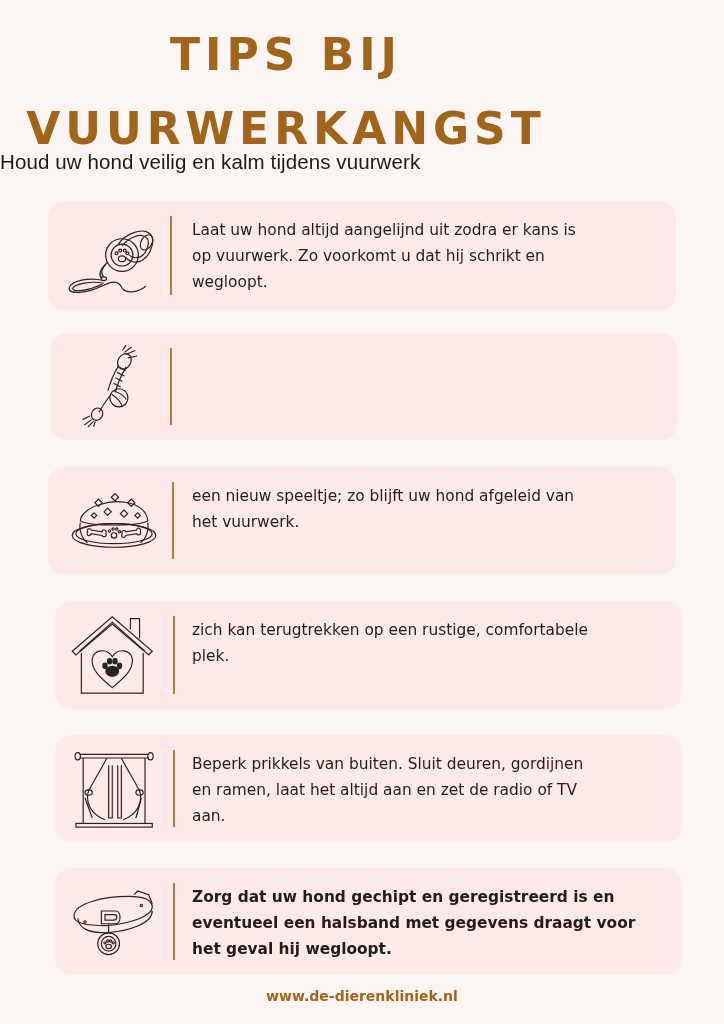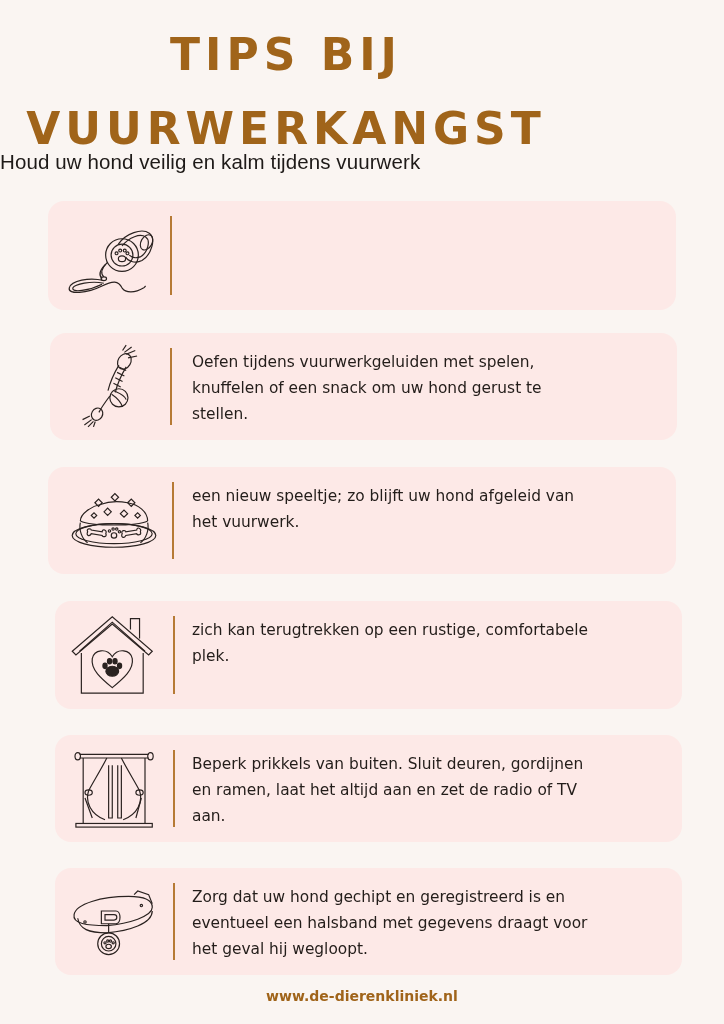--- a/index.html
+++ b/index.html
@@ -91,43 +91,43 @@
         <circle cx="72" cy="42" r="1.6"></circle>
       <path d="M50 52 C44 58 42 64 46 68"></path>
       <path d="M48 54 C42 60 40 66 44 70"></path>
       <ellipse cx="46" cy="70" rx="3" ry="2"></ellipse>
       <path d="M46 72 C30 68 10 72 8 80 C6 88 28 86 44 78 C56 72 62 72 66 80 C70 86 80 86 90 80"></path>
       <path d="M46 75 C32 72 14 76 12 80 C10 86 30 83 44 76"></path>
       <path d="M90 80 L92 78"></path>
     </svg>
   </div>
   <div class="divider" style="left:122px;"></div>
+  <div class="text" style="left:144px;">
+    <div>Laat uw hond altijd aangelijnd uit zodra er kans is</div>
+    <div>op vuurwerk. Zo voorkomt u dat hij schrikt en</div>
+    <div>wegloopt.</div>
+  </div>
 </div>
 
 <div class="card" style="left:50px; top:333px; width:627px; height:107px;">
   <div class="icon" style="left:18px; top:8px;">
     <svg viewBox="0 0 110 90" fill="none" stroke="#2a2220" stroke-width="1.3">
       <path d="M62 8 L70 2 M64 10 L74 6 M66 14 L76 12 M60 6 L64 0"></path>
       <ellipse cx="62" cy="18" rx="7" ry="9" transform="rotate(30 62 18)"></ellipse>
       <path d="M56 22 C50 32 46 42 44 50"></path>
       <path d="M64 24 C58 34 54 44 52 52"></path>
       <path d="M56 24 L64 28 M54 30 L62 34 M52 36 L60 40 M50 42 L58 46"></path>
       <circle cx="56" cy="58" r="10"></circle>
       <path d="M48 54 C54 58 58 62 60 68 M50 50 C54 52 62 54 64 60"></path>
       <path d="M46 56 C40 64 36 70 34 74"></path>
       <ellipse cx="32" cy="76" rx="6" ry="7" transform="rotate(30 32 76)"></ellipse>
       <path d="M26 82 L18 88 M28 84 L22 90 M30 84 L28 90 M24 78 L16 82"></path>
     </svg>
   </div>
   <div class="divider" style="left:120px;"></div>
-  <div class="text" style="left:142px;">
-    <div>Oefen tijdens vuurwerkgeluiden met spelen,</div>
-    <div>knuffelen of een snack om uw hond gerust te</div>
-    <div>stellen.</div>
-  </div>
 </div>
 
 <div class="card" style="left:48px; top:467px; width:628px; height:107px;">
   <div class="icon" style="left:16px; top:8px;">
     <svg viewBox="0 0 110 90" fill="none" stroke="#2a2220" stroke-width="1.3">
       <ellipse cx="55" cy="62" rx="46" ry="13"></ellipse>
       <ellipse cx="55" cy="60" rx="42" ry="11"></ellipse>
       <path d="M18 48 C16 56 20 66 26 70 M92 48 C94 56 90 66 84 70"></path>
       <path d="M18 46 C18 38 30 30 40 28 C50 24 60 24 70 26 C82 28 92 36 92 46"></path>
       <path d="M18 46 C30 52 80 52 92 46"></path>
@@ -187,21 +187,21 @@
     </svg>
   </div>
   <div class="divider" style="left:118px;"></div>
   <div class="text" style="left:137px; width:490px;">
     <div>Beperk prikkels van buiten. Sluit deuren, gordijnen</div>
     <div>en ramen, laat het altijd aan en zet de radio of TV</div>
     <div>aan.</div>
   </div>
 </div>
 
-<div class="card" style="left:55px; top:868px; width:627px; height:107px;">
+<div class="card" style="left:55px; top:868px; width:627px; height:107px;font-weight:bold;">
   <div class="icon" style="left:10px; top:8px;">
     <svg viewBox="0 0 110 90" fill="none" stroke="#2a2220" stroke-width="1.3">
       <path d="M10 38 C12 26 40 18 70 18 C86 18 96 22 96 30 C96 40 70 48 46 50 C24 50 8 48 10 38 Z"></path>
       <path d="M14 42 C16 54 26 58 46 58 C70 56 96 48 96 34"></path>
       <path d="M76 16 L80 12 L92 16 L96 26"></path>
       <circle cx="22" cy="46" r="1.3"></circle>
       <circle cx="84" cy="28" r="1.3"></circle>
       <path d="M40 34 L56 34 C62 34 62 48 56 48 L40 48 Z"></path>
       <path d="M44 38 L54 38 C58 38 58 44 54 44 L44 44 Z"></path>
       <path d="M48 48 L48 58"></path>

